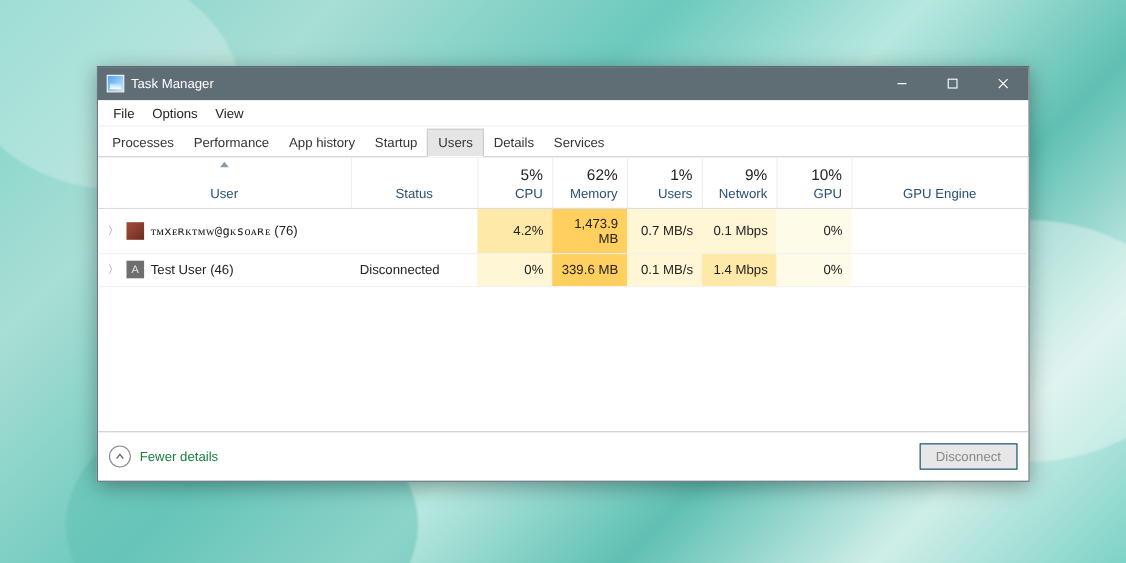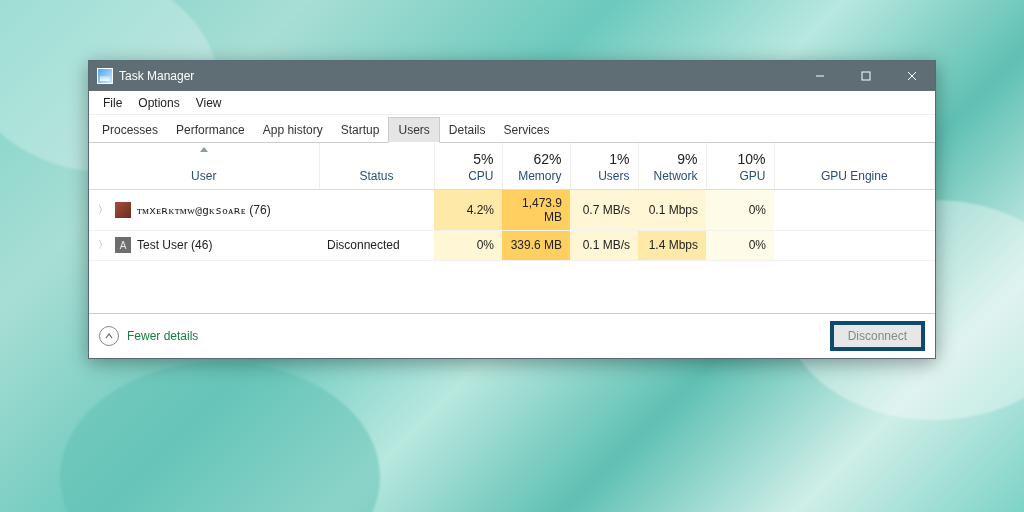--- a/index.html
+++ b/index.html
@@ -10,21 +10,21 @@
     background: linear-gradient(135deg, #7dd3c7 0%, #a8ded4 20%, #6cc9bd 40%, #b8e8df 55%, #5fc0b3 70%, #cfeee8 85%, #7dd3c7 100%);
     position: relative;
   }
   .bg-shape { position: absolute; background: rgba(255,255,255,0.25); border-radius: 50%; filter: blur(1px); }
   .bg1 { width: 260px; height: 200px; left: -40px; top: -30px; transform: rotate(15deg);}
   .bg2 { width: 300px; height: 220px; right: -60px; top: 200px; background: rgba(255,255,255,0.35);}
   .bg3 { width: 320px; height: 230px; left: 60px; bottom: -80px; background: rgba(95,192,179,0.5);}
   .window {
     position: absolute;
     left: 88px; top: 60px;
-    width: 848px; height: 299px;
+    width: 848px; height: 378px;
     background: #fff;
     border: 1px solid #5a6a72;
     box-shadow: 0 4px 18px rgba(0,0,0,0.35);
     display: flex; flex-direction: column;
   }
   .titlebar {
     height: 30px; flex: 0 0 30px;
     background: #5f6d74;
     display: flex; align-items: center;
     color: #fff;
@@ -116,21 +116,21 @@
     display: flex; align-items: center; gap: 8px; color: #15803d;
   }
   .circle {
     width: 20px; height: 20px; border: 1px solid #888; border-radius: 50%;
     display:flex; align-items:center; justify-content:center;
   }
   .circle svg { stroke:#666; fill:none;}
   .footer .spacer { flex: 1; }
   .discbtn {
     padding: 4px 14px;
-    border: 4px solid #0c4a6e;
+    border: 1px solid #0c4a6e;
     background: #e7e7e7;
     color: #888;
     font-size: 12px;
   }
   .col-user   { width: 230px; }
   .col-status { width: 115px; }
   .col-metric { width: 68px; }
   .col-gpueng { width: auto; }
   .obf { filter: blur(0.6px); letter-spacing: 0.3px; font-family: monospace; font-size:11px;}
 </style>

